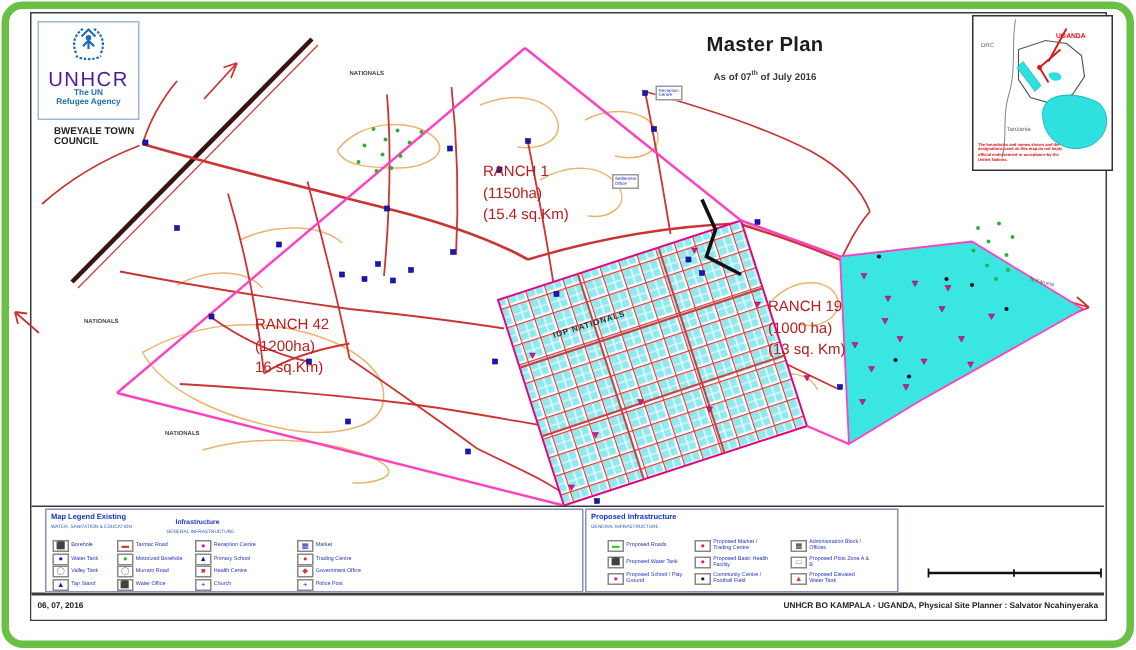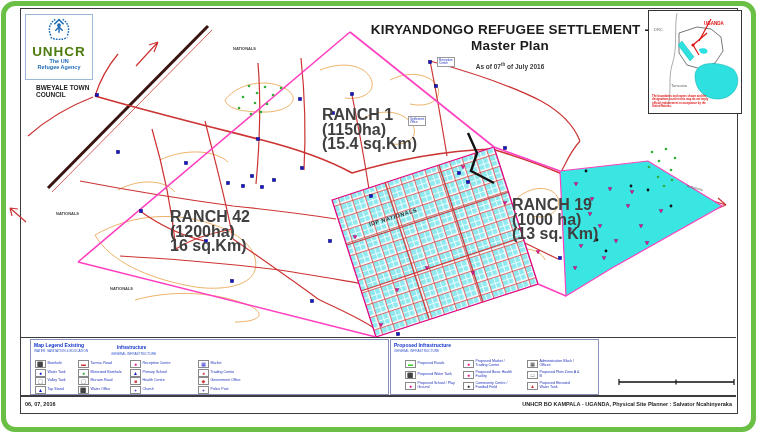--- a/index.html
+++ b/index.html
@@ -7,30 +7,30 @@
        font-family:"Liberation Sans", sans-serif;}
   .abs{position:absolute;}
   .frame{left:1px;top:1px;width:745px;height:421px;border:5px solid #6abf45;border-radius:14px;
          z-index:60;pointer-events:none;}
   .sheet{left:20px;top:8px;width:716px;height:404px;border:1.5px solid #3c3c3c;z-index:0;background:#fff;}
   #map-svg{left:0;top:0;z-index:1;}
   .lbl{z-index:3;color:#111;white-space:nowrap;}
   
   .logo{left:25px;top:14px;width:66px;height:64px;border:1px solid #9bb8d8;background:#fff;z-index:5;
         text-align:center;}
-  .logo-acronym{font-size:13.5px;font-weight:bold;color:#4d7c0f;letter-spacing:1px;line-height:13px;}
+  .logo-acronym{font-size:13.5px;font-weight:normal;color:#4c1d95;letter-spacing:1px;line-height:13px;}
   .logo-tag{font-size:5.5px;font-weight:bold;color:#1f6cb5;line-height:6px;}
   
   .title-wrap{left:370px;top:22px;width:280px;text-align:center;z-index:5;}
   .title-l1,.title-l2{font-size:13.5px;font-weight:bold;color:#1c1c1c;line-height:16px;letter-spacing:.2px;}
   .as-of{font-size:6.5px;font-weight:bold;color:#3a3a3a;margin-top:8px;}
   .as-of sup{font-size:4.5px;}
   .town{left:36px;top:84px;font-size:6.5px;font-weight:bold;color:#222;line-height:7px;z-index:5;}
   
-  .ranch{font-weight:bold;color:#404040;z-index:4;font-size:16px;line-height:14.5px;white-space:nowrap;}
+  .ranch{font-weight:normal;color:#b91c1c;z-index:4;font-size:10px;line-height:14.5px;white-space:nowrap;}
   .idp{left:368px;top:214px;font-size:5.5px;font-weight:bold;color:#333;letter-spacing:.6px;
        transform:rotate(-17deg);z-index:4;}
   .nationals{font-size:4px;font-weight:bold;color:#444;z-index:4;position:absolute;}
   .poi{position:absolute;background:#fff;border:.5px solid #999;z-index:4;padding:.5px 1px;
        font-size:3px;line-height:3.4px;color:#2233bb;}
   .road-label{font-size:3.5px;color:#555;z-index:4;transform:rotate(14deg);}
   
   .inset{left:648px;top:10px;width:92px;height:102px;border:1px solid #333;background:#fff;z-index:6;}
   .inset-uganda{left:55px;top:10px;font-size:4.5px;font-weight:bold;color:#d11;}
   .inset-drc{left:5px;top:16px;font-size:4px;color:#666;}
@@ -240,21 +240,20 @@
       <path d="M11,17 L15,13 L19,17"></path>
     </g>
     <circle cx="15" cy="11" r="2" fill="#1f6cb5"></circle>
   </svg>
   <div class="logo-acronym">UNHCR</div>
   <div class="logo-tag">The UN</div>
   <div class="logo-tag">Refugee Agency</div>
 </div>
 
 <div class="abs title-wrap">
-  <div class="title-l1">KIRYANDONGO REFUGEE SETTLEMENT -</div>
   <div class="title-l2">Master Plan</div>
   <div class="as-of"><span>As of 07</span><sup>th</sup><span> of July 2016</span></div>
 </div>
 
 <div class="abs town lbl">
   <div>BWEYALE TOWN</div>
   <div>COUNCIL</div>
 </div>
 
 <div class="abs ranch" style="left:322px;top:108px;">

